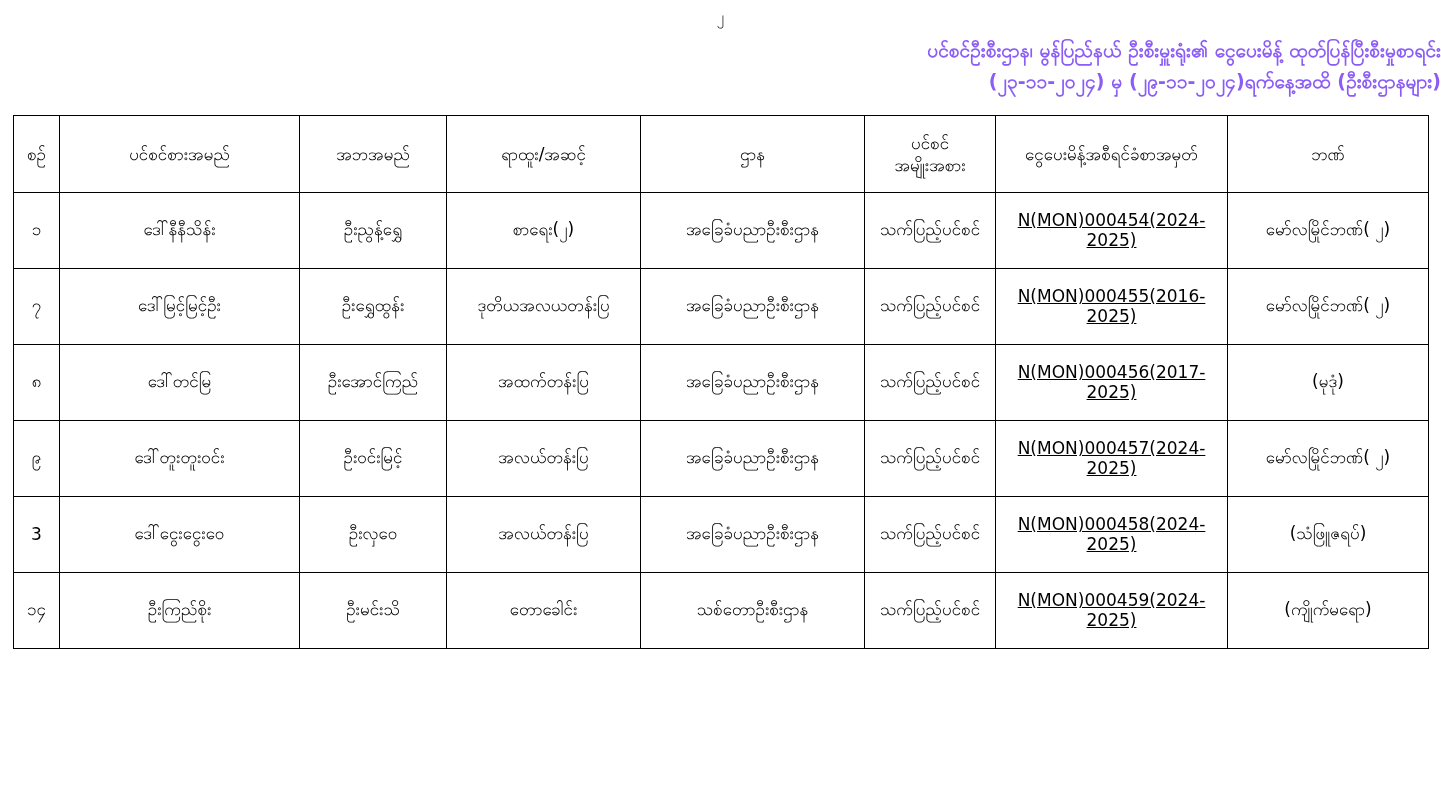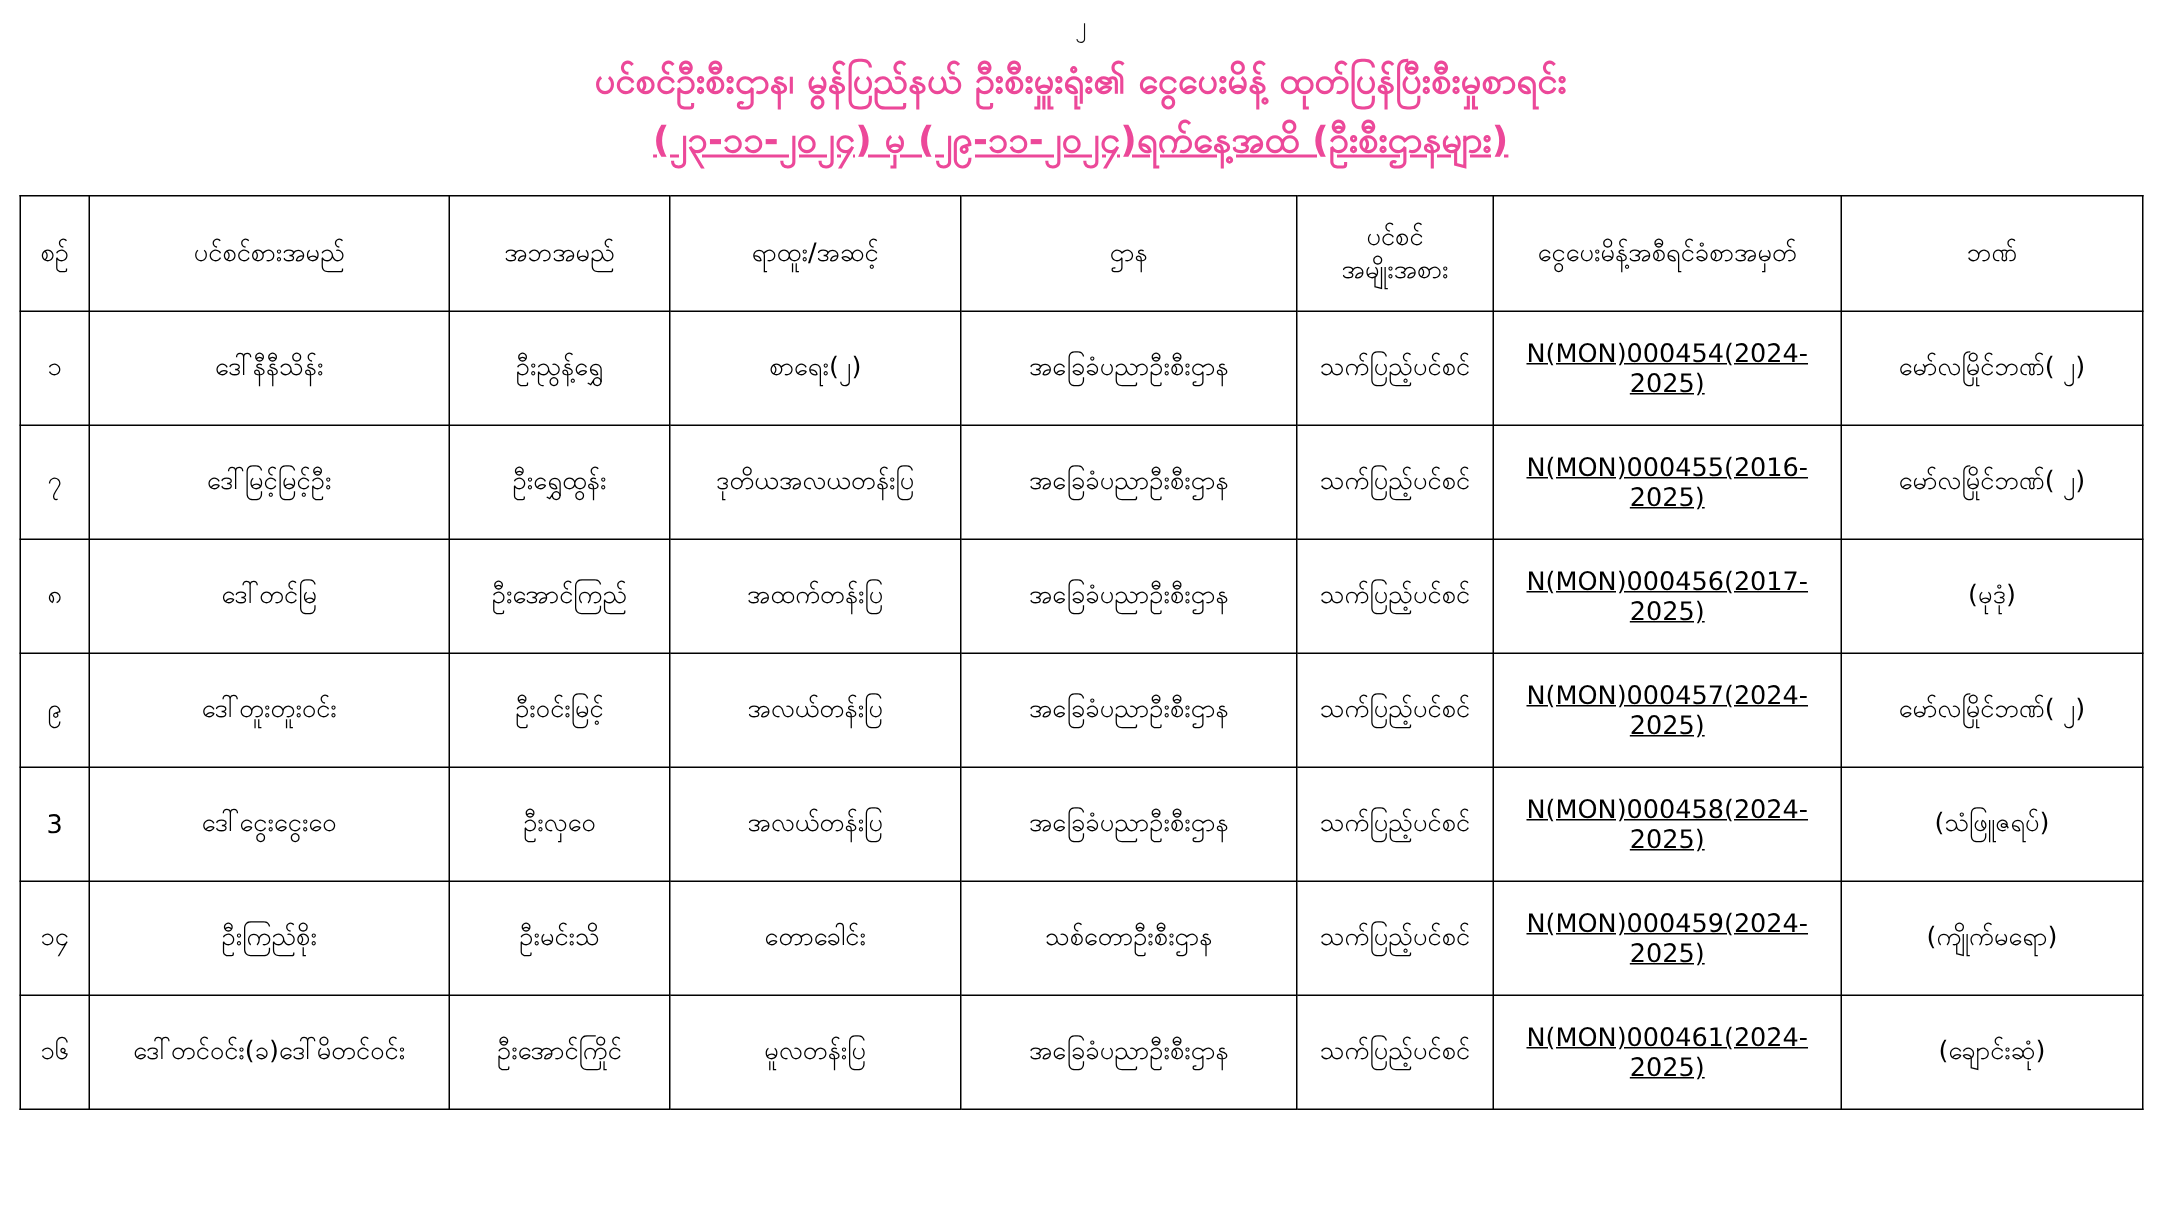--- a/index.html
+++ b/index.html
@@ -26,29 +26,29 @@
     line-height: 1;
     padding-top: 10px;
     height: 18px;
     color: #111;
   }
   .title-block {
     text-align: center;
     margin-top: 8px;
   }
   .title-line {
-    font-size: 24px;
+    font-size: 19px;
     font-weight: bold;
     line-height: 1.55;
     letter-spacing: 0.1px;
-    color: #ec4899;
+    color: #8b5cf6;
+    text-align: right;
   }
   .title-line.second {
     margin-top: 2px;
-    text-decoration: underline;
   }
   .table-wrap {
     margin: 18px 13px 0 13px;
   }
   table.ledger {
     border-collapse: collapse;
     width: 1415px;
     table-layout: fixed;
   }
   table.ledger th, table.ledger td {
@@ -180,27 +180,17 @@
           <tr>
             <td class="col-no">၁၄</td>
             <td class="col-name">ဦးကြည်စိုး</td>
             <td class="col-father">ဦးမင်းသိ</td>
             <td class="col-rank">တောခေါင်း</td>
             <td class="col-dept">သစ်တောဦးစီးဌာန</td>
             <td class="col-type">သက်ပြည့်ပင်စင်</td>
             <td class="col-ref">N(MON)000459(2024-2025)</td>
             <td class="col-bank">(ကျိုက်မရော)</td>
           </tr>
-          <tr>
-            <td class="col-no">၁၆</td>
-            <td class="col-name">ဒေါ်တင်ဝင်း(ခ)ဒေါ်မိတင်ဝင်း</td>
-            <td class="col-father">ဦးအောင်ကြိုင်</td>
-            <td class="col-rank">မူလတန်းပြ</td>
-            <td class="col-dept">အခြေခံပညာဦးစီးဌာန</td>
-            <td class="col-type">သက်ပြည့်ပင်စင်</td>
-            <td class="col-ref">N(MON)000461(2024-2025)</td>
-            <td class="col-bank">(ချောင်းဆုံ)</td>
-          </tr>
         </tbody>
     </table>
   </div>
 
 </div>
 
 </body></html>

